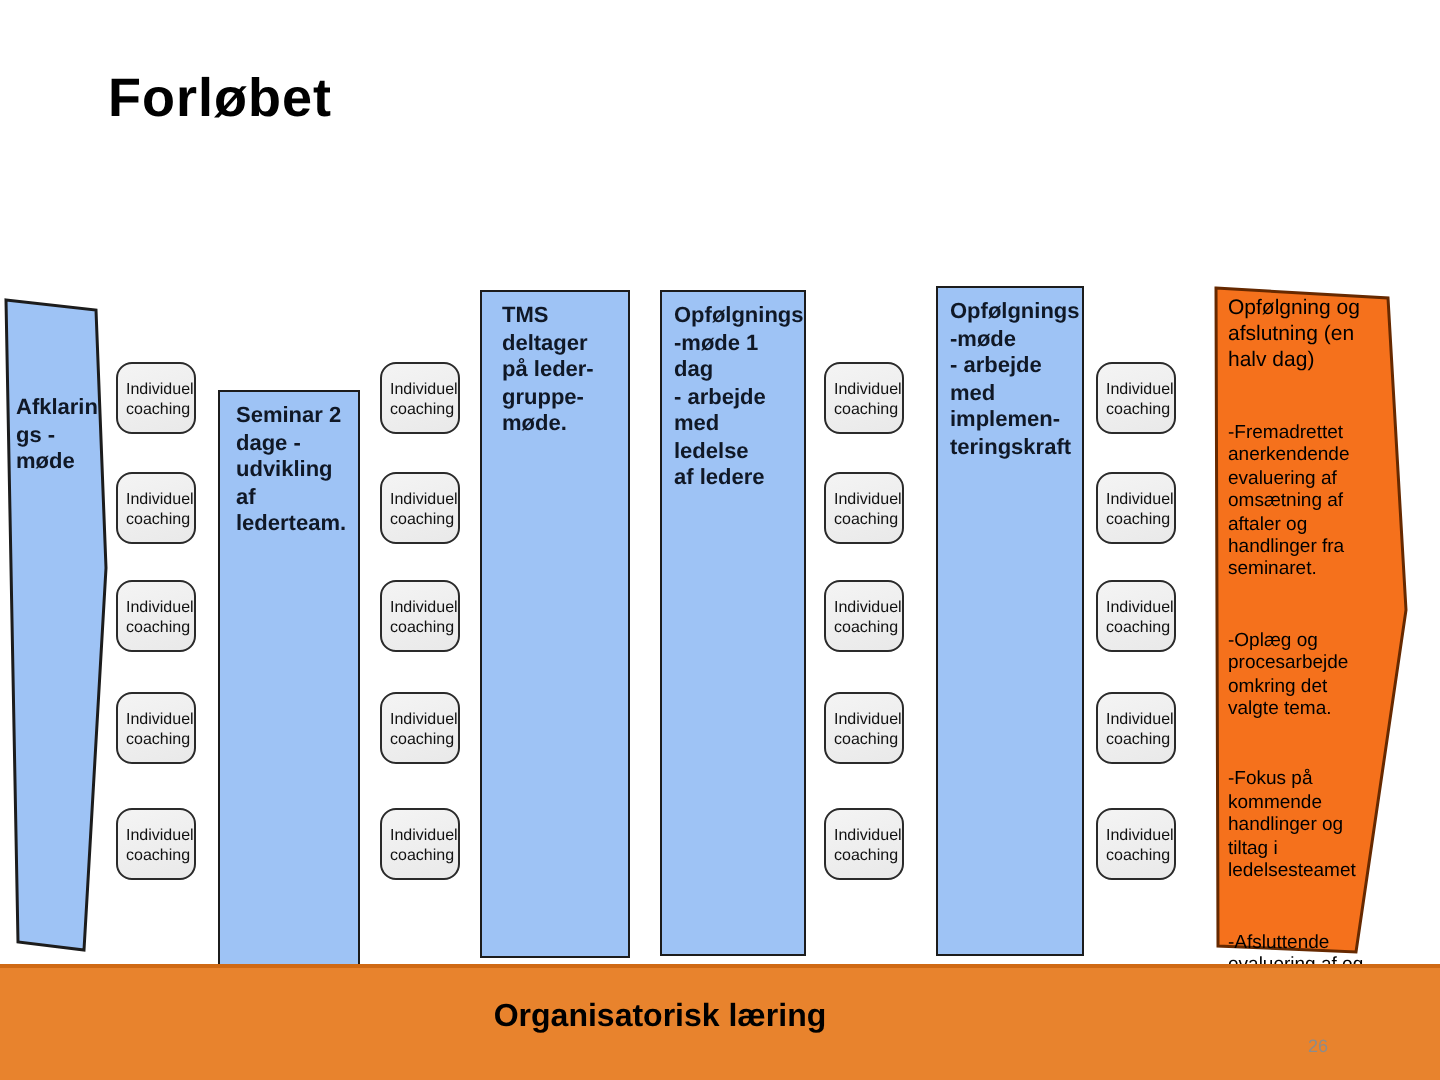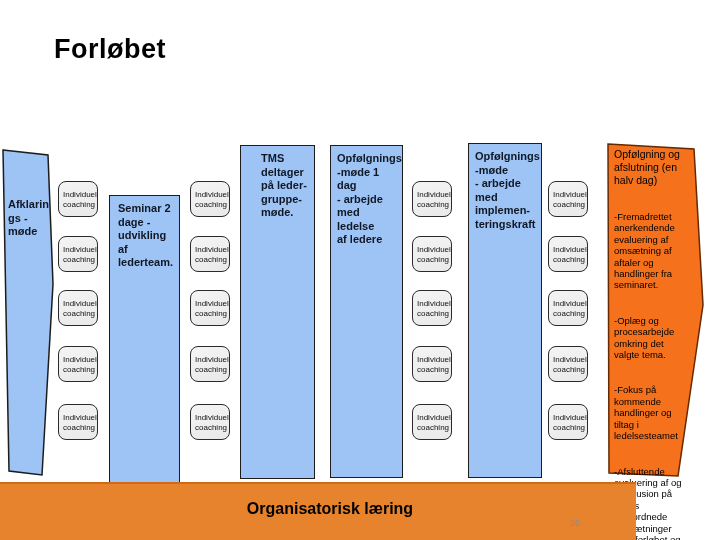--- a/index.html
+++ b/index.html
@@ -32,21 +32,21 @@
   .final-text{
     position:absolute;left:18px;top:8px;width:88px;color:#000;
   }
   .final-heading{
     font-size:10.5px;font-weight:normal;line-height:13px;white-space:pre-line;
   }
   .final-bullet{
     font-size:9.5px;line-height:11.4px;white-space:pre-line;margin-top:24px;
   }
   .bottom-bar{
-    position:absolute;left:0;top:482px;width:636px;height:58px;
+    position:absolute;left:0;top:482px;width:720px;height:58px;
     border-top:2px solid #d06a15;box-sizing:border-box;
   }
   .bar-label{
     position:absolute;left:0;top:16px;width:660px;text-align:center;
     font-size:16px;font-weight:bold;color:#000;
   }
   .page-number{
     position:absolute;right:56px;top:34px;
     font-size:9px;color:#8c8c8c;
   }
@@ -65,21 +65,21 @@
     <div class="shape-text" style="left:8px;top:12px;width:44px;margin-top:42px;">Afklarin
 gs -
 møde</div>
   </div>
 
   <div class="blue-box" style="left: 109px; top: 147px; width: 71px; height: 317px; background: rgb(158, 195, 245); border-color: rgb(28, 28, 28); margin-top: 48px;">Seminar 2
 dage -
 udvikling af
 lederteam.</div>
 
-  <div class="blue-box" style="left: 240px; top: 145px; width: 75px; height: 334px; padding-left: 20px; background: rgb(158, 195, 245); border-color: rgb(28, 28, 28);">TMS
+  <div class="blue-box" style="left: 240px; top: 145px; width: 75px; height: 334px; padding-left: 10px; background: rgb(158, 195, 245); border-color: rgb(28, 28, 28);">TMS
 deltager
 på leder-
 gruppe-
 møde.</div>
 
   <div class="blue-box" style="left: 330px; top: 145px; width: 73px; height: 333px; padding-left: 6px; background: rgb(158, 195, 245); border-color: rgb(28, 28, 28);">Opfølgnings
 -møde 1 dag
 - arbejde
 med ledelse
 af ledere</div>

